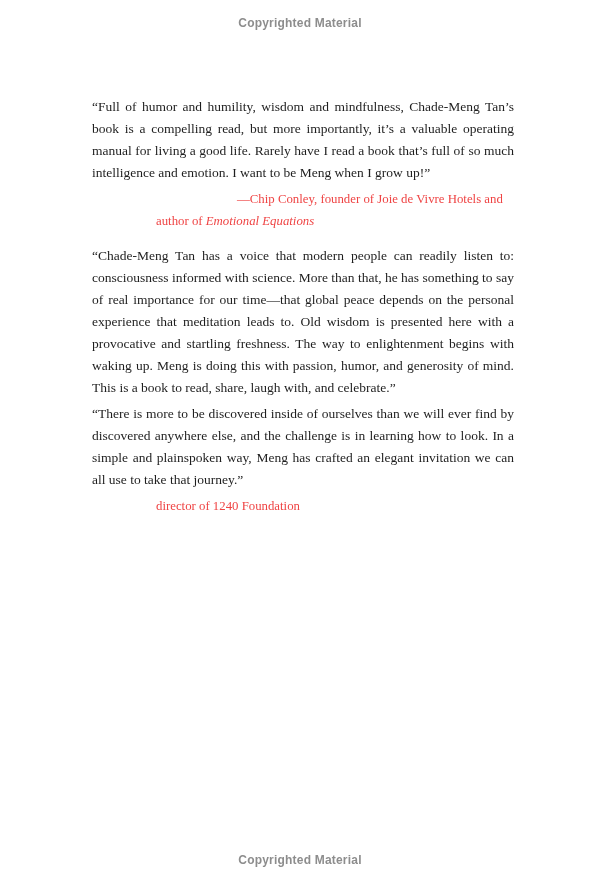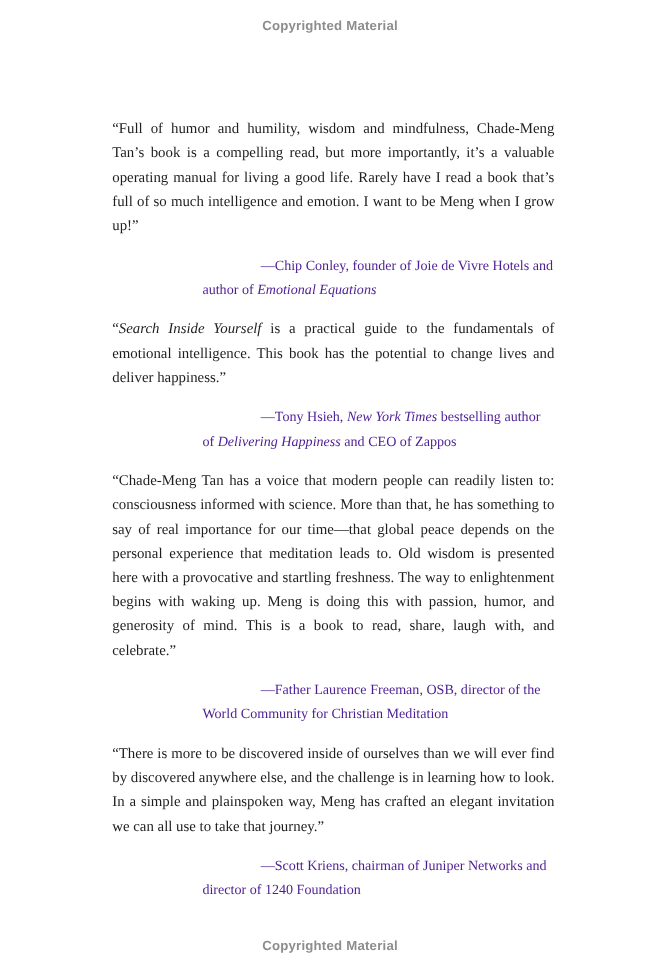--- a/index.html
+++ b/index.html
@@ -31,73 +31,63 @@
 
   .content {
     position: absolute;
     top: 92px;
     left: 88px;
     width: 430px;
     color: #1e1e1e;
   }
   .quote-block { margin: 0; padding: 0; }
   .quote {
-    margin: 14px;
+    margin: 4px;
     font-size: 13.5px;
     line-height: 22px;
     text-align: justify;
     color: #1e1e1e;
   }
   .quote i, .attr-line i { font-style: italic; }
   .attribution {
     margin: 0 0 13px 0;
     font-size: 12.8px;
     line-height: 22px;
-    color: #4c1d95;
+    color: #ef4444;
   }
   .attr-line       { margin-left: 149px; }
-  .attr-line.cont  { margin-left: 96px; }
+  .attr-line.cont  { margin-left: 68px; }
 </style>
 </head>
 <body>
 
 <div class="page">
 
   <div class="copyright top">Copyrighted Material</div>
 
   <div class="content">
 
     <section class="quote-block">
       <p class="quote"><span>“Full of humor and humility, wisdom and mindfulness, Chade-Meng Tan’s book is a compelling read, but more importantly, it’s a valuable operating manual for living a good life. Rarely have I read a book that’s full of so much intelligence and emotion. I want to be Meng when I grow up!”</span></p>
       <div class="attribution">
         <div class="attr-line"><span>—Chip Conley, founder of Joie de Vivre Hotels and</span></div>
         <div class="attr-line cont"><span>author of </span><i>Emotional Equations</i></div>
       </div>
     </section>
 
     <section class="quote-block">
-      <p class="quote"><span>“</span><i>Search Inside Yourself</i><span> is a practical guide to the fundamentals of emotional intelligence. This book has the potential to change lives and deliver happiness.”</span></p>
-      <div class="attribution">
-        <div class="attr-line"><span>—Tony Hsieh, </span><i>New York Times</i><span> bestselling author</span></div>
-        <div class="attr-line cont"><span>of </span><i>Delivering Happiness</i><span> and CEO of Zappos</span></div>
-      </div>
     </section>
 
     <section class="quote-block">
       <p class="quote"><span>“Chade-Meng Tan has a voice that modern people can readily listen to: consciousness informed with science. More than that, he has something to say of real importance for our time—that global peace depends on the personal experience that meditation leads to. Old wisdom is presented here with a provocative and startling freshness. The way to enlightenment begins with waking up. Meng is doing this with passion, humor, and generosity of mind. This is a book to read, share, laugh with, and celebrate.”</span></p>
-      <div class="attribution">
-        <div class="attr-line"><span>—Father Laurence Freeman, OSB, director of the</span></div>
-        <div class="attr-line cont"><span>World Community for Christian Meditation</span></div>
-      </div>
     </section>
 
     <section class="quote-block">
       <p class="quote"><span>“There is more to be discovered inside of ourselves than we will ever find by discovered anywhere else, and the challenge is in learning how to look. In a simple and plainspoken way, Meng has crafted an elegant invitation we can all use to take that journey.”</span></p>
       <div class="attribution">
-        <div class="attr-line"><span>—Scott Kriens, chairman of Juniper Networks and</span></div>
         <div class="attr-line cont"><span>director of 1240 Foundation</span></div>
       </div>
     </section>
 
   </div>
 
   <div class="copyright bottom">Copyrighted Material</div>
 
 </div>
 

